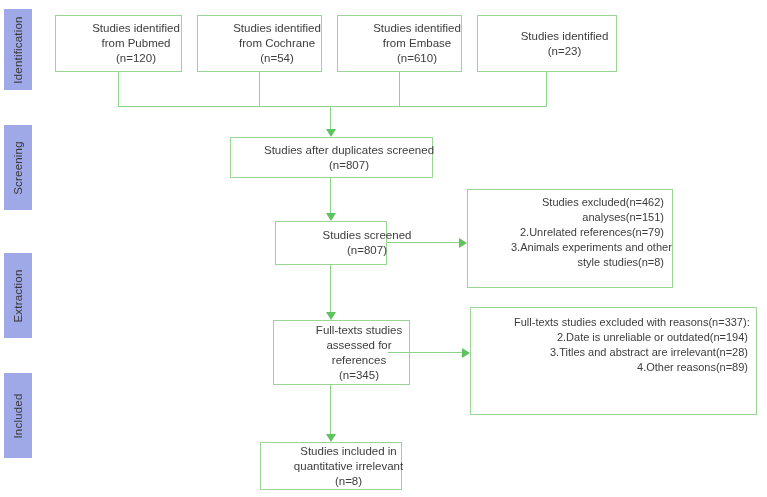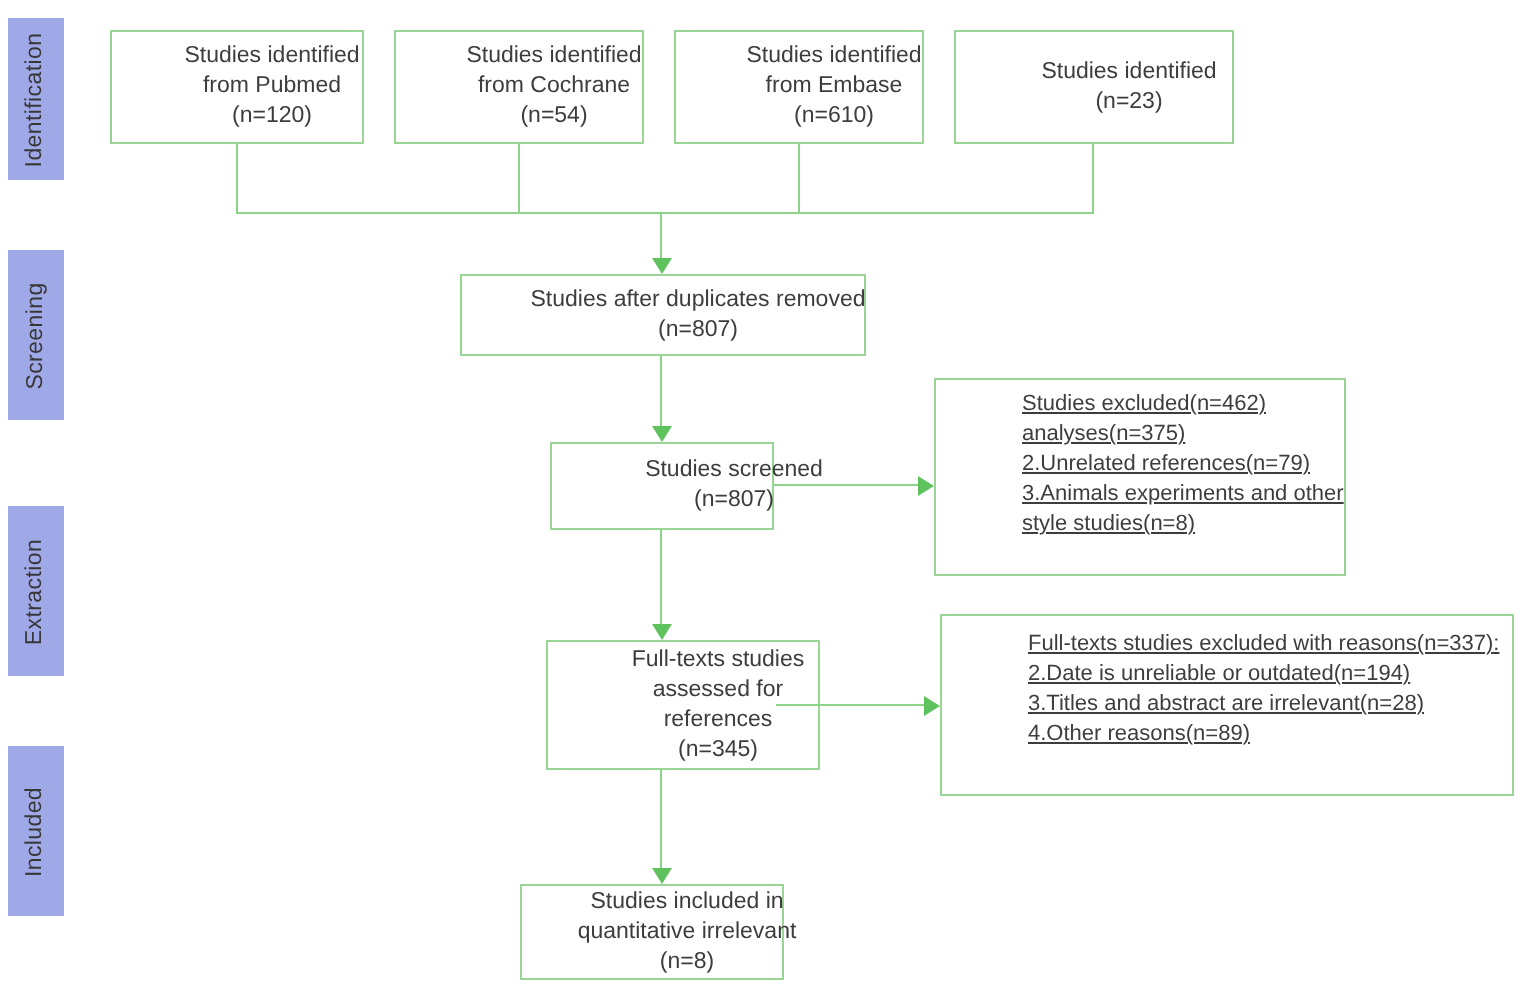--- a/index.html
+++ b/index.html
@@ -18,21 +18,21 @@
   .stage{position:absolute;left:4px;width:28px;background:var(--stage-bar);
          display:flex;align-items:center;justify-content:center;}
   .stage .lbl{transform:rotate(-90deg);white-space:nowrap;font-size:11.5px;
               color:#373737;letter-spacing:.2px;}
 
   
   .fbox{position:absolute;background:#ffffff;border:1px solid var(--box-border);
         font-size:11.5px;line-height:15px;color:var(--text);}
   .fbox.center{display:flex;flex-direction:column;align-items:center;
                justify-content:center;text-align:center;}
-  .fbox.leftalign{font-size:11px;text-align:left;padding:5px 8px 0 8px;text-decoration:underline;}
+  .fbox.leftalign{font-size:11px;text-align:right;padding:5px 8px 0 8px;}
   .ln{white-space:nowrap;margin-left:35px;}
 
   
   .vline{position:absolute;width:1px;background:var(--connector);}
   .hline{position:absolute;height:1px;background:var(--connector);}
   .head-down{position:absolute;width:0;height:0;
              border-left:5px solid transparent;border-right:5px solid transparent;
              border-top:8px solid var(--arrowhead);}
   .head-right{position:absolute;width:0;height:0;
               border-top:5px solid transparent;border-bottom:5px solid transparent;
@@ -79,65 +79,65 @@
   <div class="vline" style="left:118px;top:72px;height:34px;"></div>
   <div class="vline" style="left:259px;top:72px;height:34px;"></div>
   <div class="vline" style="left:399px;top:72px;height:34px;"></div>
   <div class="vline" style="left:546px;top:72px;height:34px;"></div>
   <div class="hline" style="left:118px;top:106px;width:429px;"></div>
 
   <div class="vline" style="left:330px;top:106px;height:24px;"></div>
   <div class="head-down" style="left:326px;top:129px;"></div>
 
   <div class="fbox center" style="left:230px;top:137px;width:203px;height:41px;">
-    <div class="ln">Studies after duplicates removed</div>
+    <div class="ln">Studies after duplicates screened</div>
     <div class="ln">(n=807)</div>
   </div>
 
   <div class="vline" style="left:330px;top:178px;height:36px;"></div>
   <div class="head-down" style="left:326px;top:213px;"></div>
 
   <div class="fbox center" style="left:275px;top:221px;width:112px;height:44px;padding-left:37px;">
     <div class="ln">Studies screened</div>
     <div class="ln">(n=807)</div>
   </div>
 
   <div class="hline" style="left:387px;top:242px;width:72px;"></div>
   <div class="head-right" style="left:459px;top:238px;"></div>
 
   <div class="fbox leftalign" style="left:467px;top:189px;width:206px;height:99px;">
     <div class="ln">Studies excluded(n=462)</div>
-    <div class="ln">analyses(n=375)</div>
+    <div class="ln">analyses(n=151)</div>
     <div class="ln">2.Unrelated references(n=79)</div>
     <div class="ln">3.Animals experiments and other</div>
     <div class="ln">style studies(n=8)</div>
   </div>
 
   <div class="vline" style="left:330px;top:265px;height:48px;"></div>
   <div class="head-down" style="left:326px;top:312px;"></div>
 
   <div class="fbox center" style="left:273px;top:320px;width:137px;height:65px;">
     <div class="ln">Full-texts studies</div>
     <div class="ln">assessed for</div>
     <div class="ln">references</div>
     <div class="ln">(n=345)</div>
   </div>
 
   <div class="hline" style="left:388px;top:352px;width:74px;"></div>
   <div class="head-right" style="left:462px;top:348px;"></div>
 
-  <div class="fbox leftalign" style="left:470px;top:307px;width:287px;height:91px;padding-top:7px;">
+  <div class="fbox leftalign" style="left:470px;top:307px;width:287px;height:108px;padding-top:7px;">
     <div class="ln">Full-texts studies excluded with reasons(n=337):</div>
     <div class="ln">2.Date is unreliable or outdated(n=194)</div>
     <div class="ln">3.Titles and abstract are irrelevant(n=28)</div>
     <div class="ln">4.Other reasons(n=89)</div>
   </div>
 
   <div class="vline" style="left:330px;top:385px;height:50px;"></div>
   <div class="head-down" style="left:326px;top:434px;"></div>
 
-  <div class="fbox center" style="left:260px;top:442px;width:132px;height:48px;">
+  <div class="fbox center" style="left:260px;top:442px;width:142px;height:48px;">
     <div class="ln">Studies included in</div>
     <div class="ln">quantitative irrelevant</div>
     <div class="ln">(n=8)</div>
   </div>
 
 </div>
 
 </body></html>

